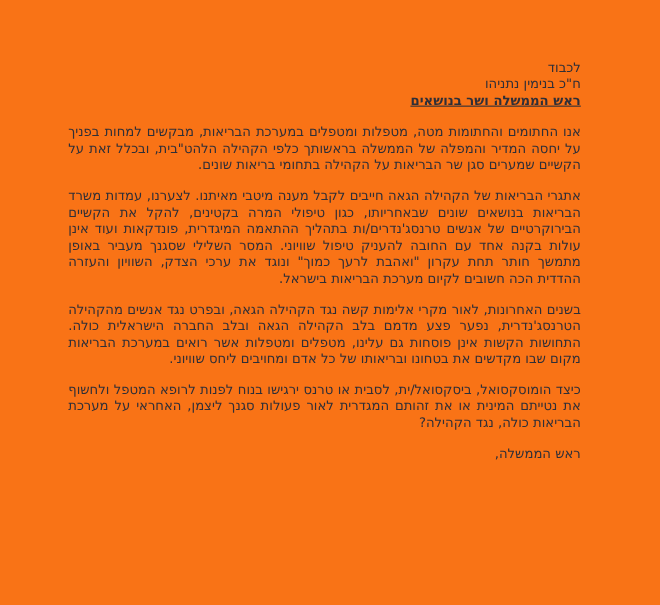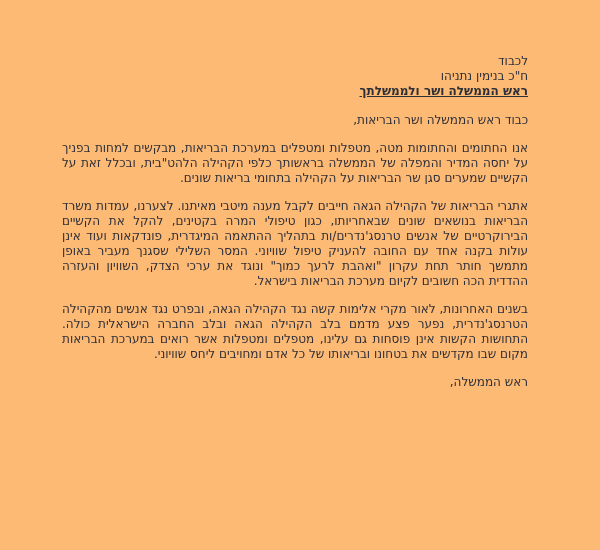--- a/index.html
+++ b/index.html
@@ -16,21 +16,21 @@
     box-sizing: border-box;
     width: 600px;
     height: 550px;
     padding: 54px 72px 0 62px;
     direction: rtl;
     unicode-bidi: embed;
     font-family: "DejaVu Sans", sans-serif;
     font-size: 12px;
     line-height: 15px;
     color: #2f2f38;
-    background: #fdba74;
+    background: #f97316;
     overflow: hidden;
   }
   .recipient {
     margin: 0 0 14px 0;
     text-align: right;
   }
   .recipient div {
     margin: 0;
     padding: 0;
   }
@@ -51,29 +51,29 @@
   }
 </style>
 </head>
 <body>
 
 <div class="page">
 
   <div class="recipient">
     <div>לכבוד</div>
     <div>ח"כ בנימין נתניהו</div>
-    <div class="recipient-title">ראש הממשלה ושר ולממשלתך</div>
+    <div class="recipient-title">ראש הממשלה ושר בנושאים</div>
   </div>
 
-  <p class="salutation">כבוד ראש הממשלה ושר הבריאות,</p>
 
   <p class="para">אנו החתומים והחתומות מטה, מטפלות ומטפלים במערכת הבריאות, מבקשים למחות בפניך על יחסה המדיר והמפלה של הממשלה בראשותך כלפי הקהילה הלהט"בית, ובכלל זאת על הקשיים שמערים סגן שר הבריאות על הקהילה בתחומי בריאות שונים.</p>
 
   <p class="para">אתגרי הבריאות של הקהילה הגאה חייבים לקבל מענה מיטבי מאיתנו. לצערנו, עמדות משרד הבריאות בנושאים שונים שבאחריותו, כגון טיפולי המרה בקטינים, להקל את הקשיים הבירוקרטיים של אנשים טרנסג'נדרים/ות בתהליך ההתאמה המיגדרית, פונדקאות ועוד אינן עולות בקנה אחד עם החובה להעניק טיפול שוויוני. המסר השלילי שסגנך מעביר באופן מתמשך חותר תחת עקרון "ואהבת לרעך כמוך" ונוגד את ערכי הצדק, השוויון והעזרה ההדדית הכה חשובים לקיום מערכת הבריאות בישראל.</p>
 
   <p class="para">בשנים האחרונות, לאור מקרי אלימות קשה נגד הקהילה הגאה, ובפרט נגד אנשים מהקהילה הטרנסג'נדרית, נפער פצע מדמם בלב הקהילה הגאה ובלב החברה הישראלית כולה. התחושות הקשות אינן פוסחות גם עלינו, מטפלים ומטפלות אשר רואים במערכת הבריאות מקום שבו מקדשים את בטחונו ובריאותו של כל אדם ומחויבים ליחס שוויוני.</p>
 
+  <p class="para">כיצד הומוסקסואל, ביסקסואל/ית, לסבית או טרנס ירגישו בנוח לפנות לרופא המטפל ולחשוף את נטייתם המינית או את זהותם המגדרית לאור פעולות סגנך ליצמן, האחראי על מערכת הבריאות כולה, נגד הקהילה?</p>
 
   <p class="vocative">ראש הממשלה,</p>
 
 
 
 </div>
 
 </body></html>

